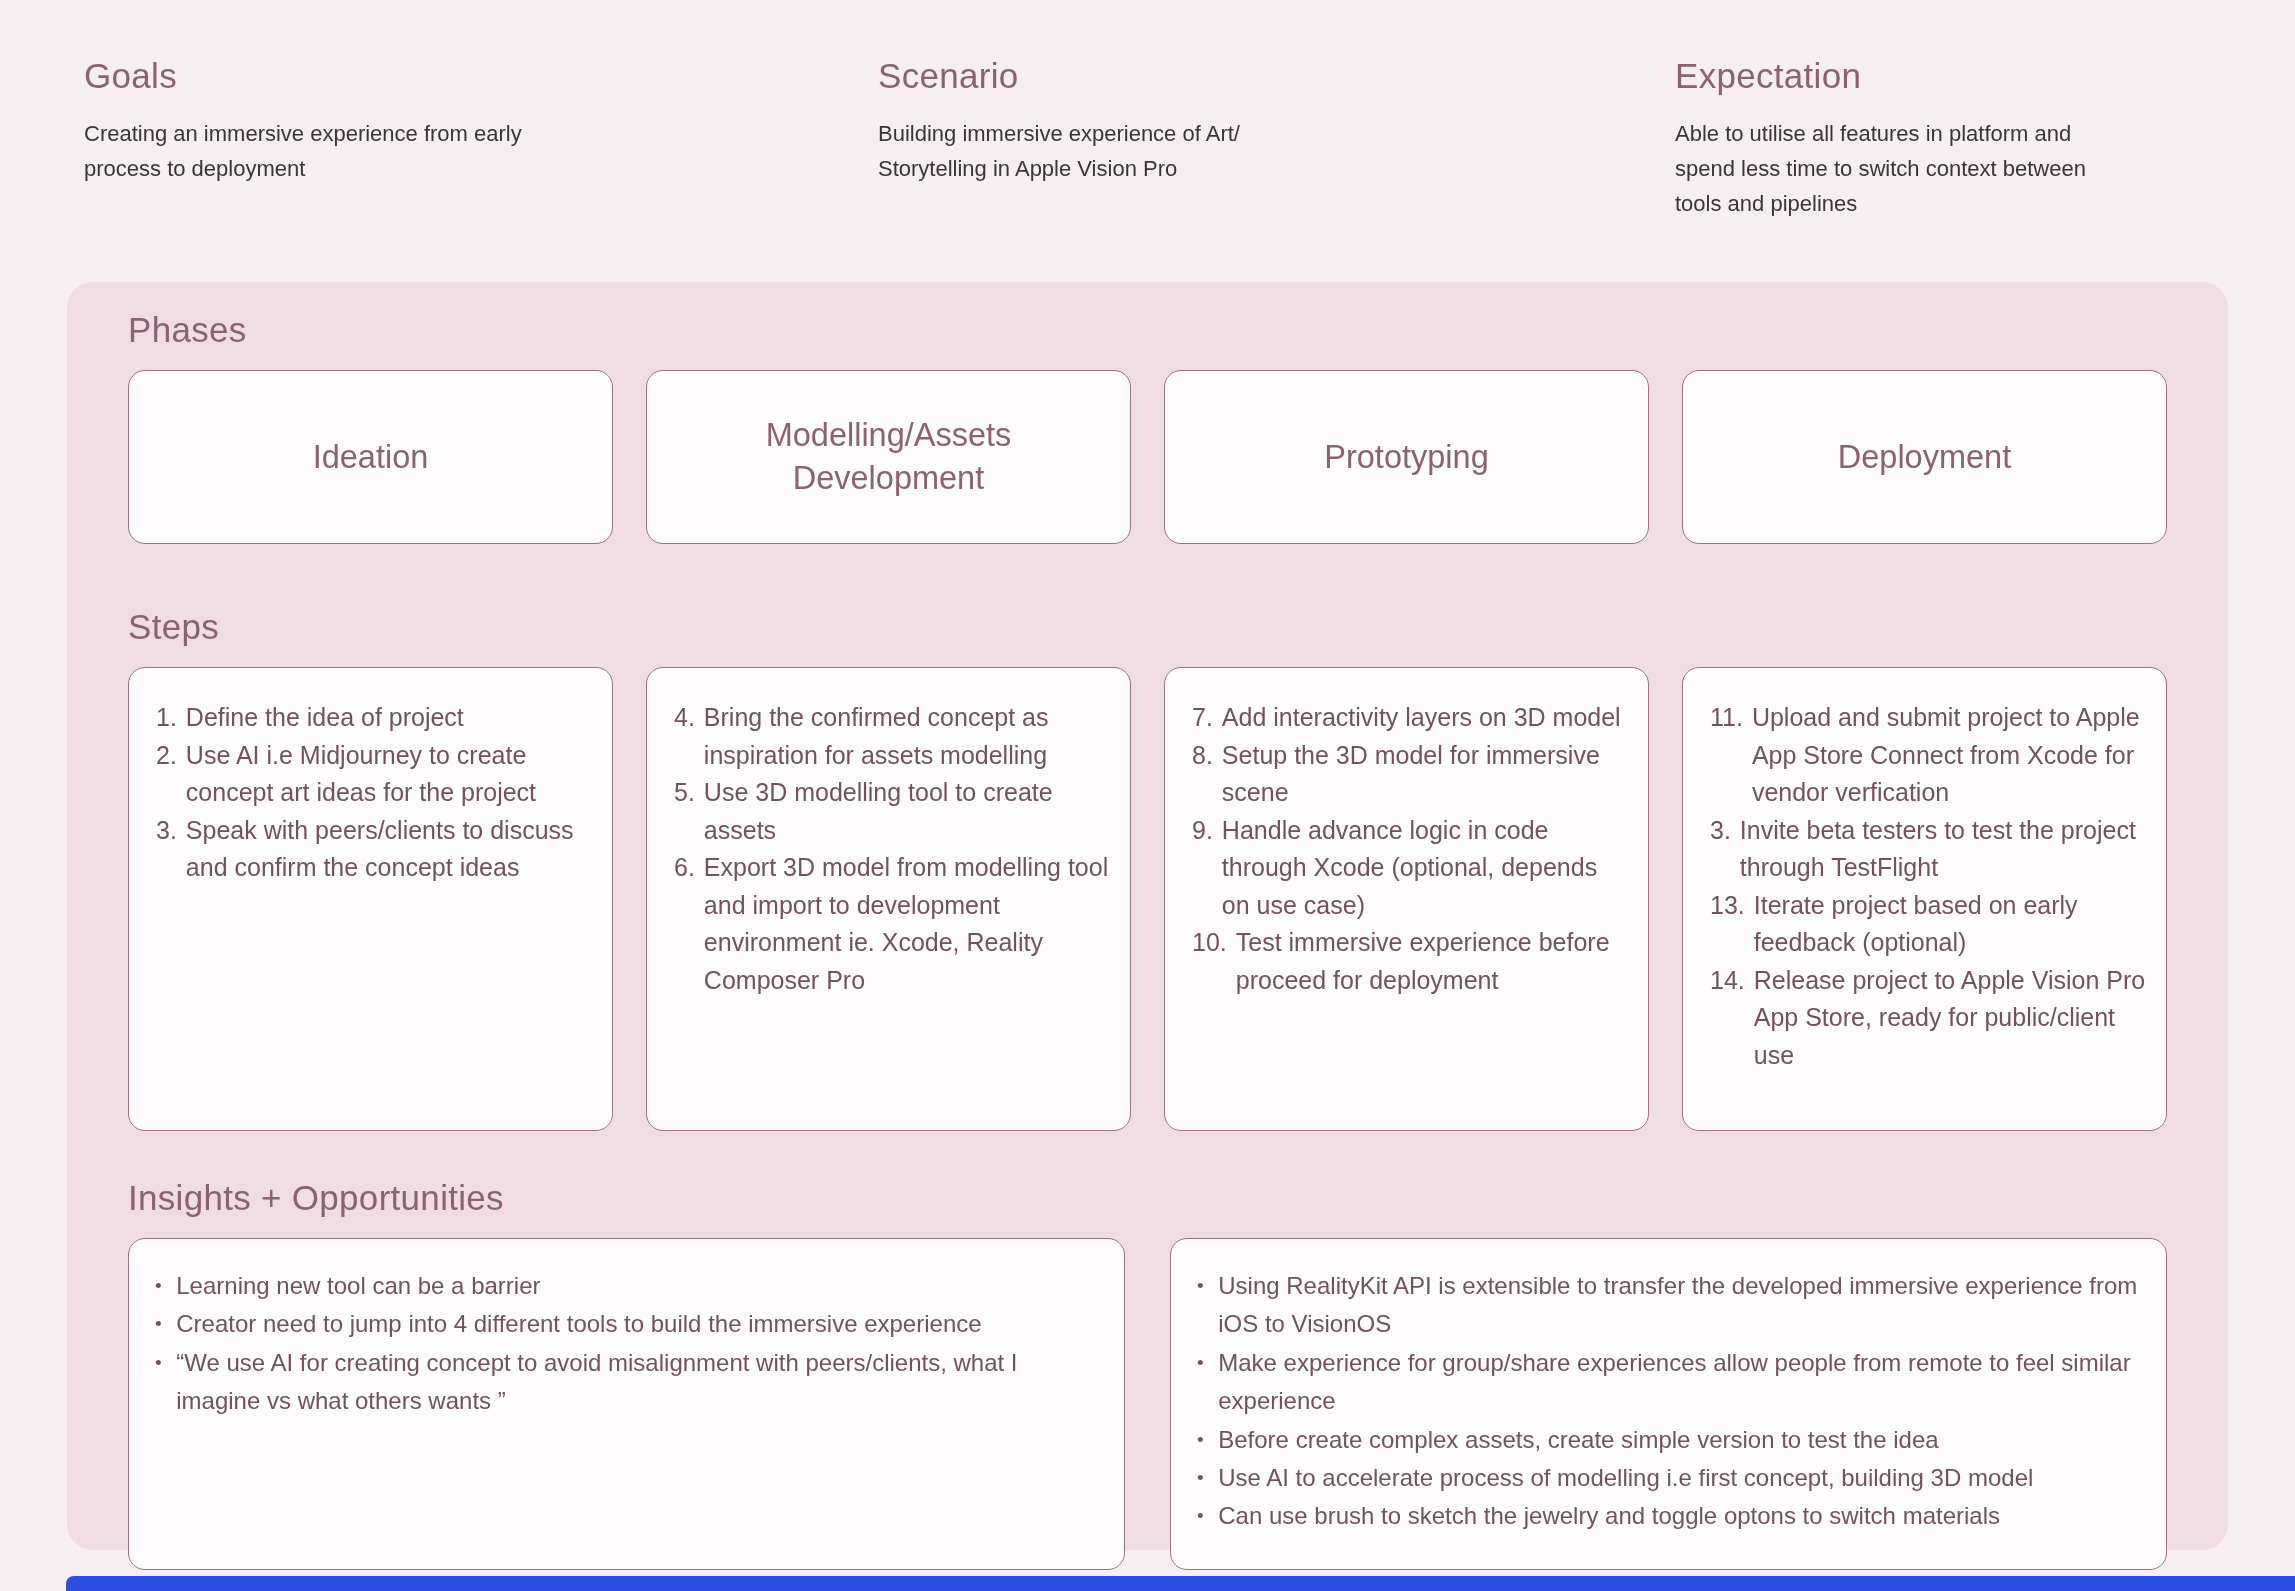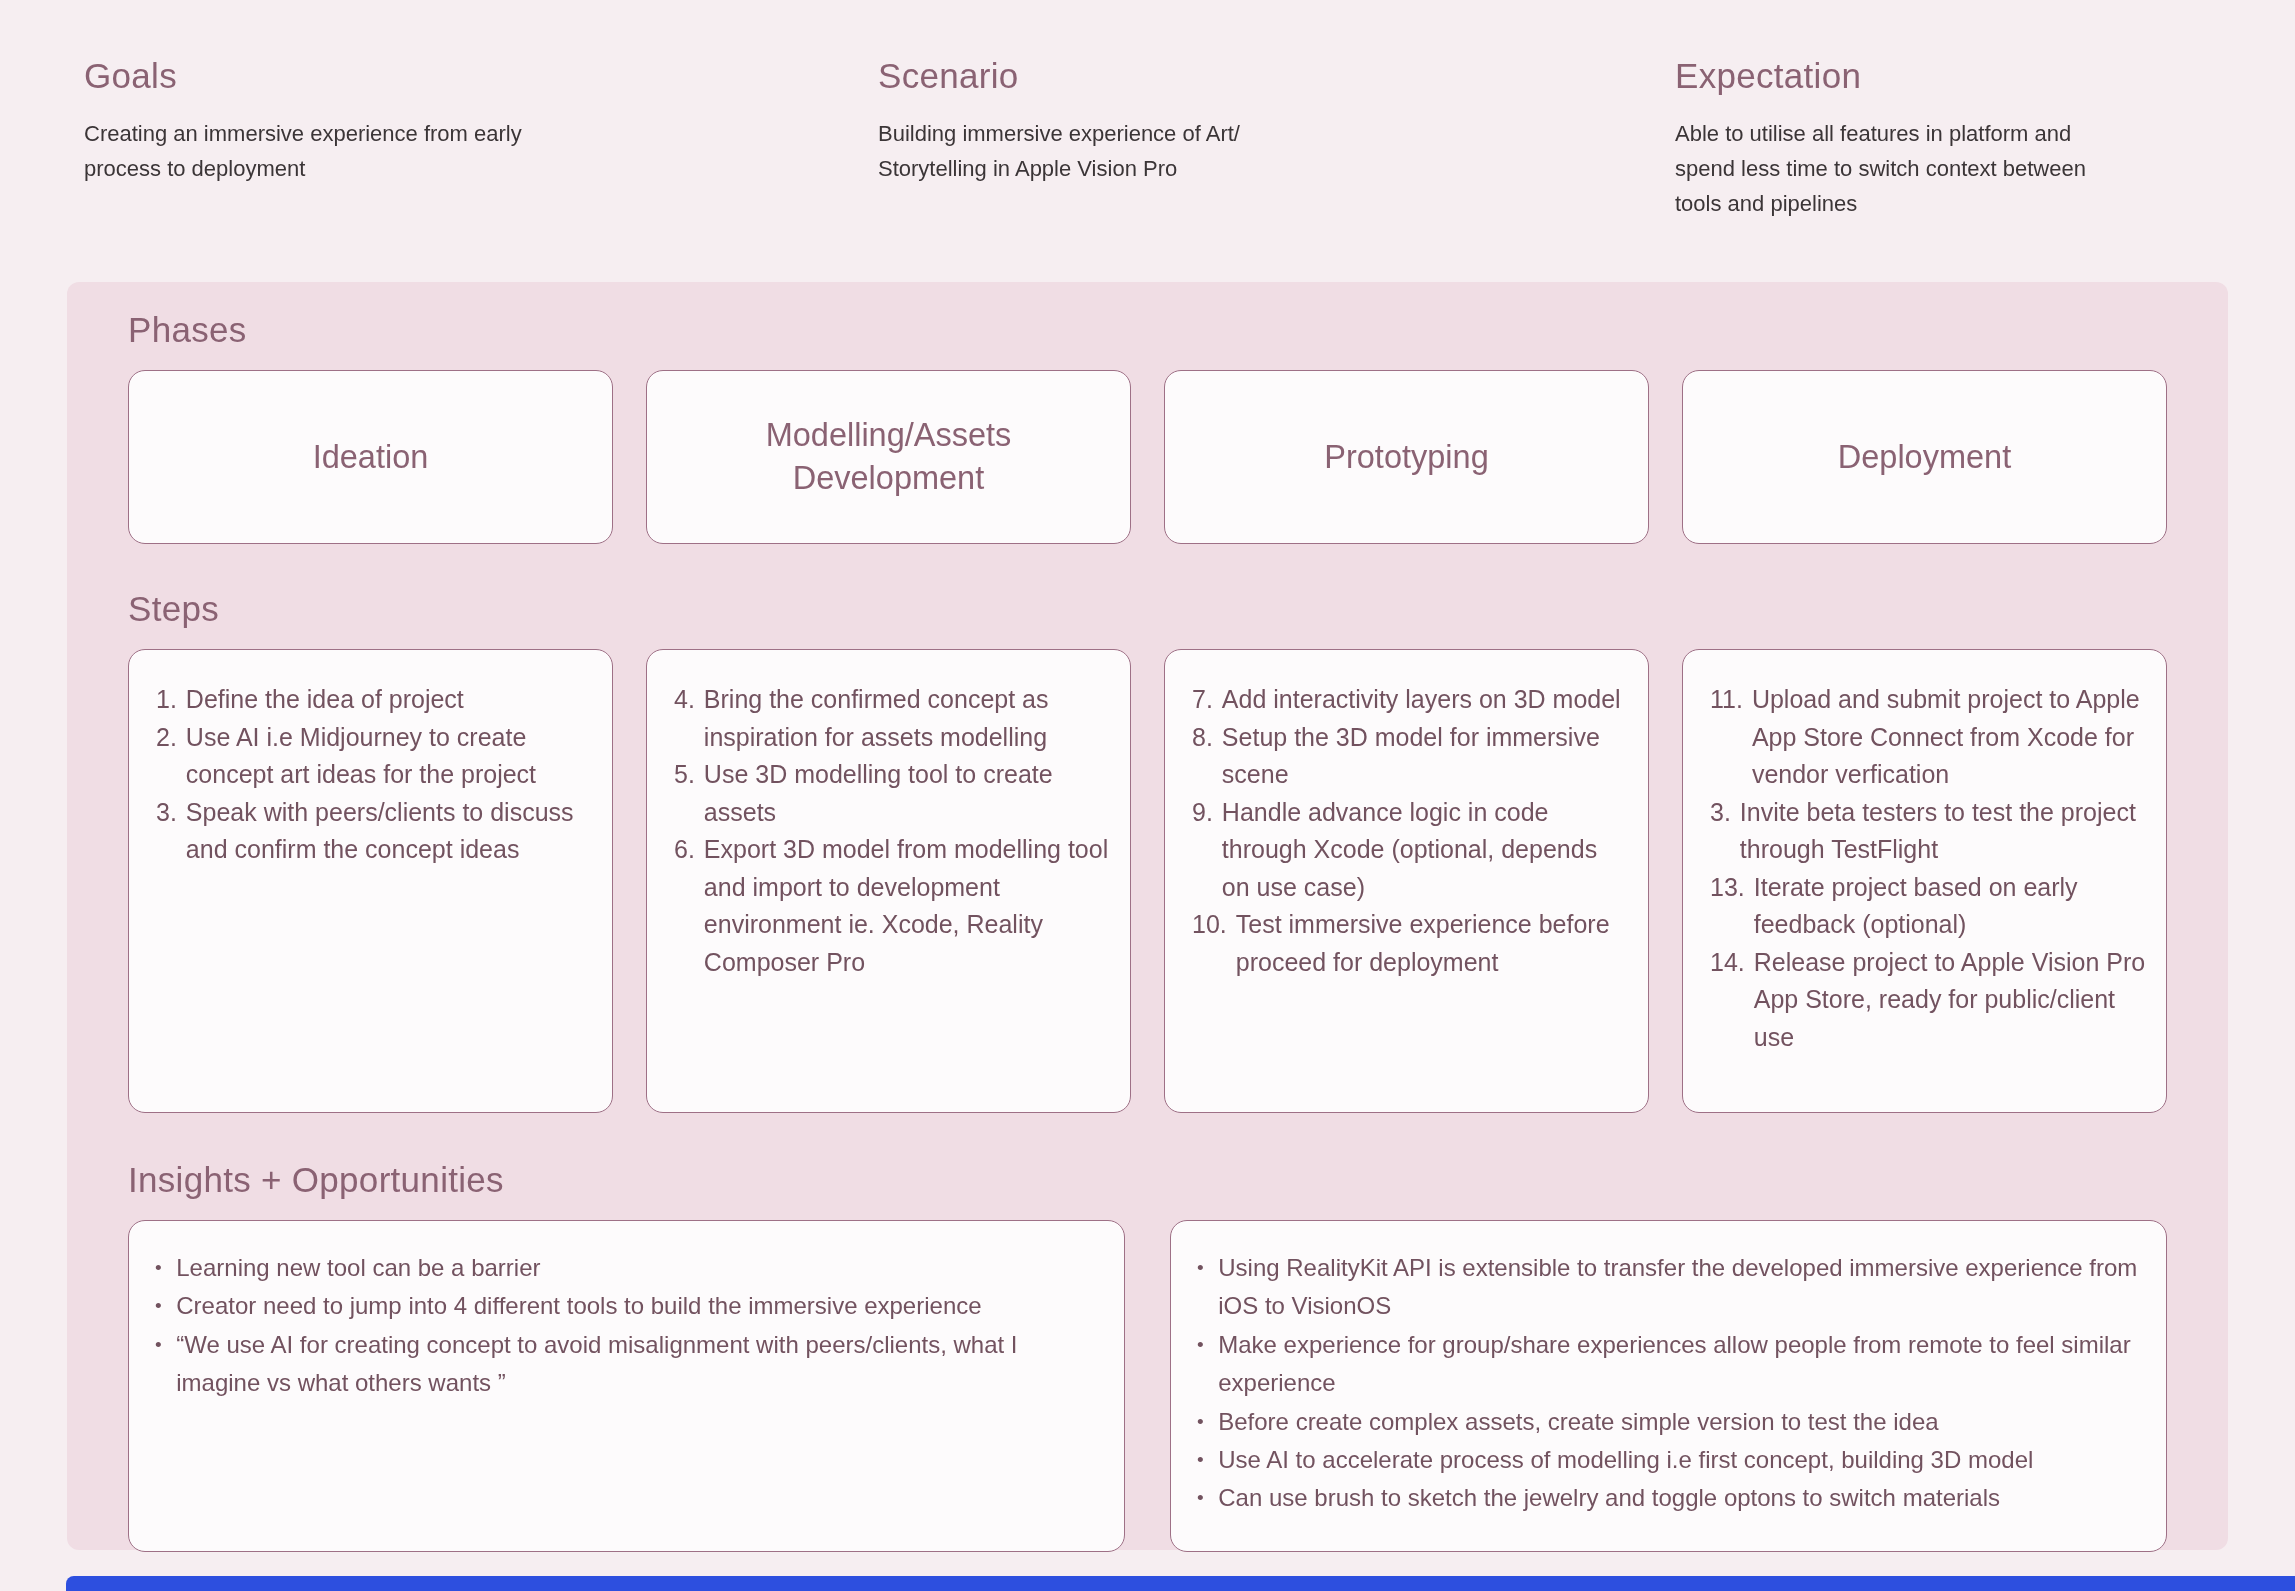--- a/index.html
+++ b/index.html
@@ -38,21 +38,21 @@
   }
   .pre { white-space: pre-line; }
 
   
   .panel {
     position: absolute;
     left: 67px; right: 67px;
     top: 282px;
     height: 1268px;
     background: var(--panel-background, #f0dde4);
-    border-radius: 12px;
+    border-radius: 26px;
     padding: 28px 61px 0 61px;
   }
   .panel-heading {
     font-size: 35px;
     font-weight: 400;
     color: var(--heading, #8a6273);
     letter-spacing: 0.3px;
   }
 
   .grid4 {
@@ -82,21 +82,21 @@
     text-align: center;
     padding: 0 28px;
   }
   .phase-title {
     font-size: 32.5px;
     line-height: 1.32;
     color: var(--heading, #8a6273);
   }
 
   
-  .steps-heading { margin-top: 45px; }
+  .steps-heading { margin-top: 63px; }
   .steps-grid { margin-top: 20px; }
   .step-card {
     height: 464px;
     padding: 31px 20px 0 27px;
     overflow: hidden;
   }
   .step-item {
     display: flex;
     gap: 9px;
     font-size: 25px;

